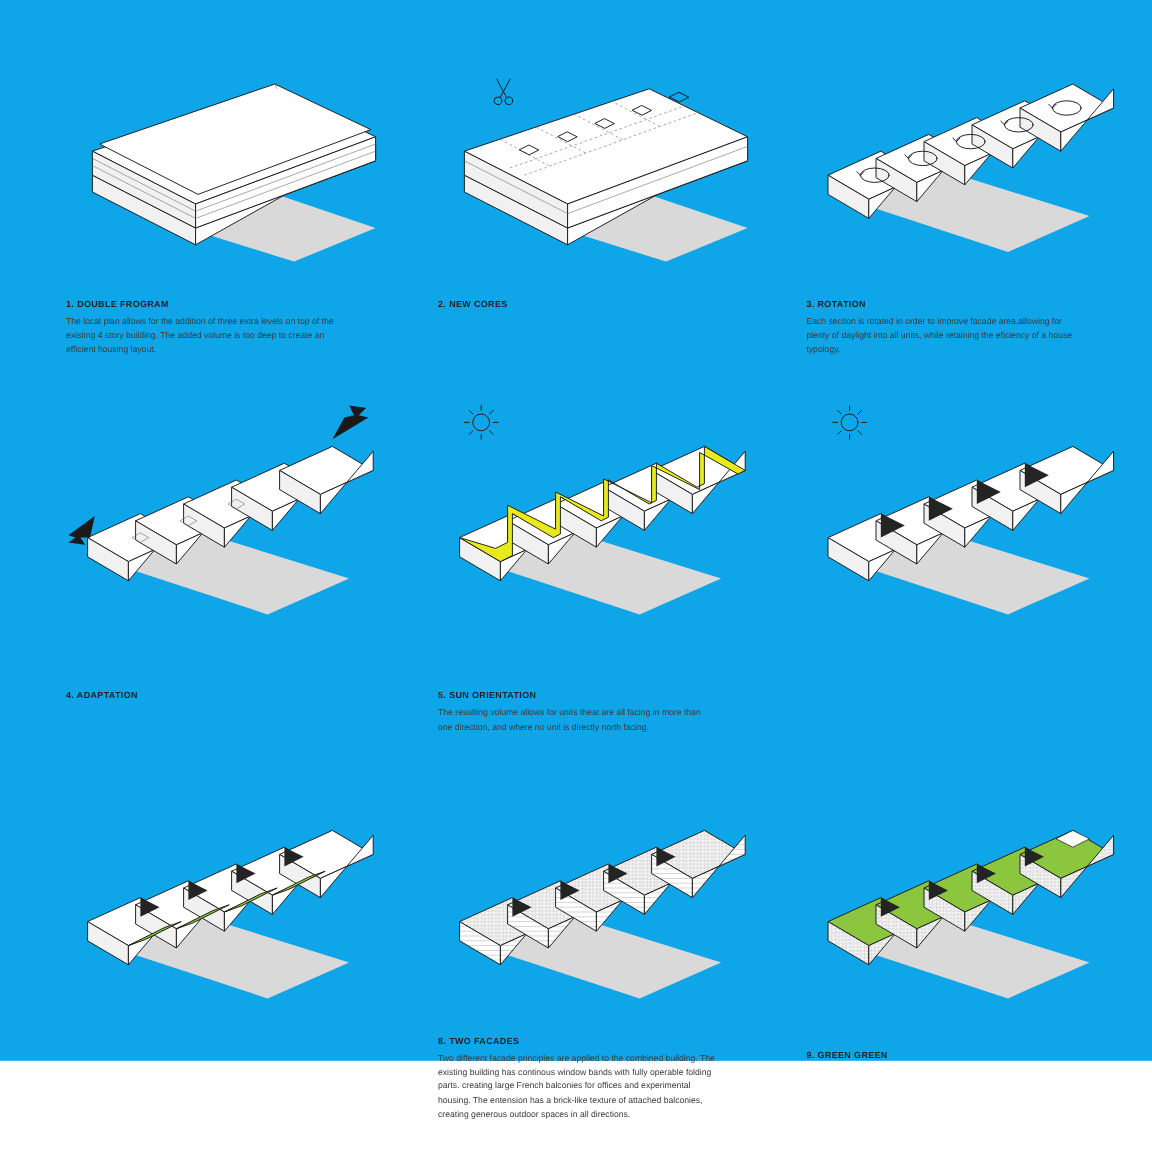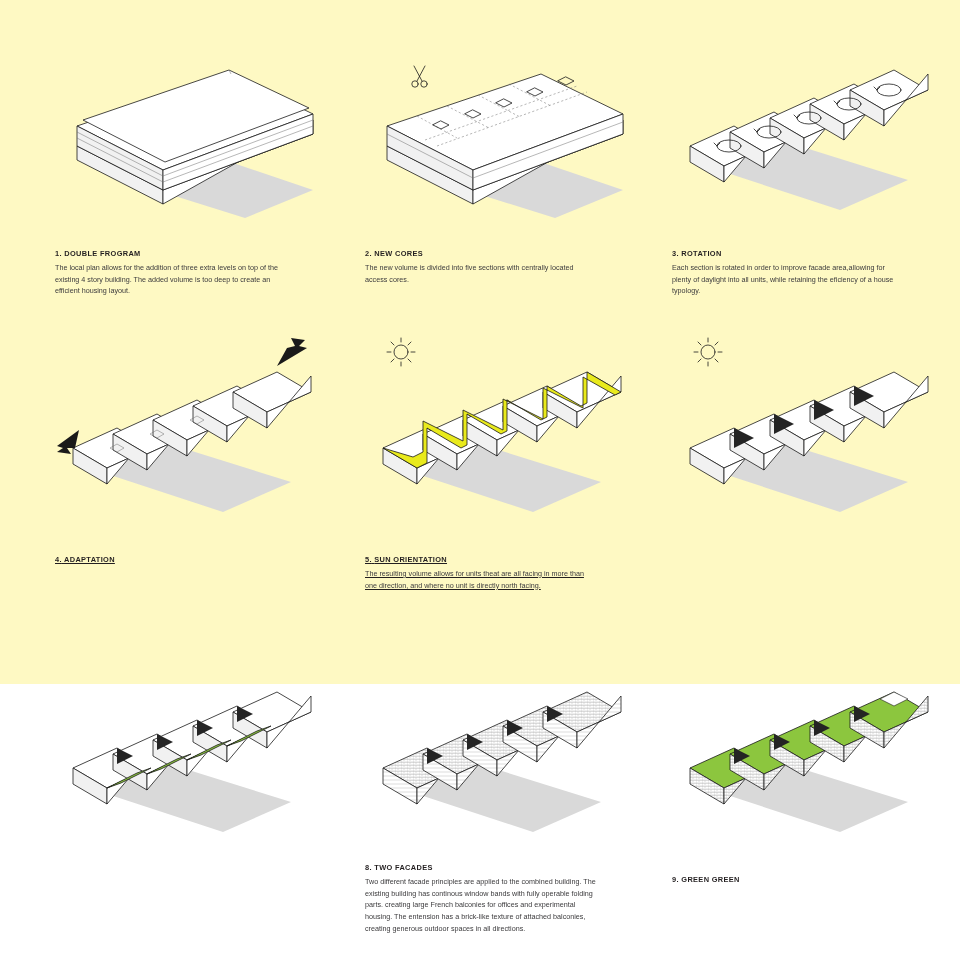--- a/index.html
+++ b/index.html
@@ -10,22 +10,22 @@
   body {
     width: 960px;
     height: 960px;
     font-family: "Liberation Sans", sans-serif;
     color: #231f20;
     overflow: hidden;
   }
   .sheet {
     position: relative;
     width: 960px;
-    height: 684px;
-    background: #fef9c3;
+    height: 884px;
+    background: #0ea5e9;
   }
   .grid {
     position: absolute;
     left: 0; top: 0;
     width: 960px;
     height: 960px;
   }
   .cell {
     position: absolute;
     width: 300px;
@@ -63,21 +63,21 @@
     line-height: 1.2;
   }
   .cap-body {
     font-size: 7.2px;
     line-height: 1.62;
     color: #3b3a3c;
     margin: 0;
   }
   
   .cap-r1 { margin-top: 32px; }
-  .cap-r2 { margin-top: 36px; text-decoration: underline; }
+  .cap-r2 { margin-top: 56px; }
   .cap-r3 { margin-top: 36px; }
   .cap-r3b { margin-top: 24px; }
 
   
   .ln { fill: none; stroke: #1a1a1a; stroke-width: 0.8; stroke-linejoin: round; stroke-linecap: round; }
   .ln-thin { fill: none; stroke: #6f6f6f; stroke-width: 0.5; }
   .ln-dash { fill: none; stroke: #7a7a7a; stroke-width: 0.55; stroke-dasharray: 2.2 2.2; }
   .face-w { fill: #ffffff; stroke: #1a1a1a; stroke-width: 0.8; stroke-linejoin: round; }
   .face-l { fill: #fbfbfb; stroke: #1a1a1a; stroke-width: 0.8; stroke-linejoin: round; }
   .face-s { fill: #f1f1f1; stroke: #1a1a1a; stroke-width: 0.8; stroke-linejoin: round; }
@@ -150,21 +150,20 @@
           <g transform="translate(48,36)">
             <circle class="ln" cx="2" cy="20" r="3.2"></circle>
             <circle class="ln" cx="11" cy="20" r="3.2"></circle>
             <path class="ln" d="M4,17 L12,2"></path>
             <path class="ln" d="M9,17 L1,2"></path>
           </g>
         </svg>
       </div>
       <div class="caption cap-r1">
         <p class="cap-title"><span>2.</span> <span>NEW CORES</span></p>
-        <p class="cap-body">The new volume is divided into five sections with centrally located access cores.</p>
       </div>
     </div>
 
     <div class="cell col3 row1">
       <div class="figure">
         <svg viewBox="0 0 300 190">
           <polygon class="shadow" points="40,140 168,182 236,152 108,112"></polygon>
 
           <g>
 

